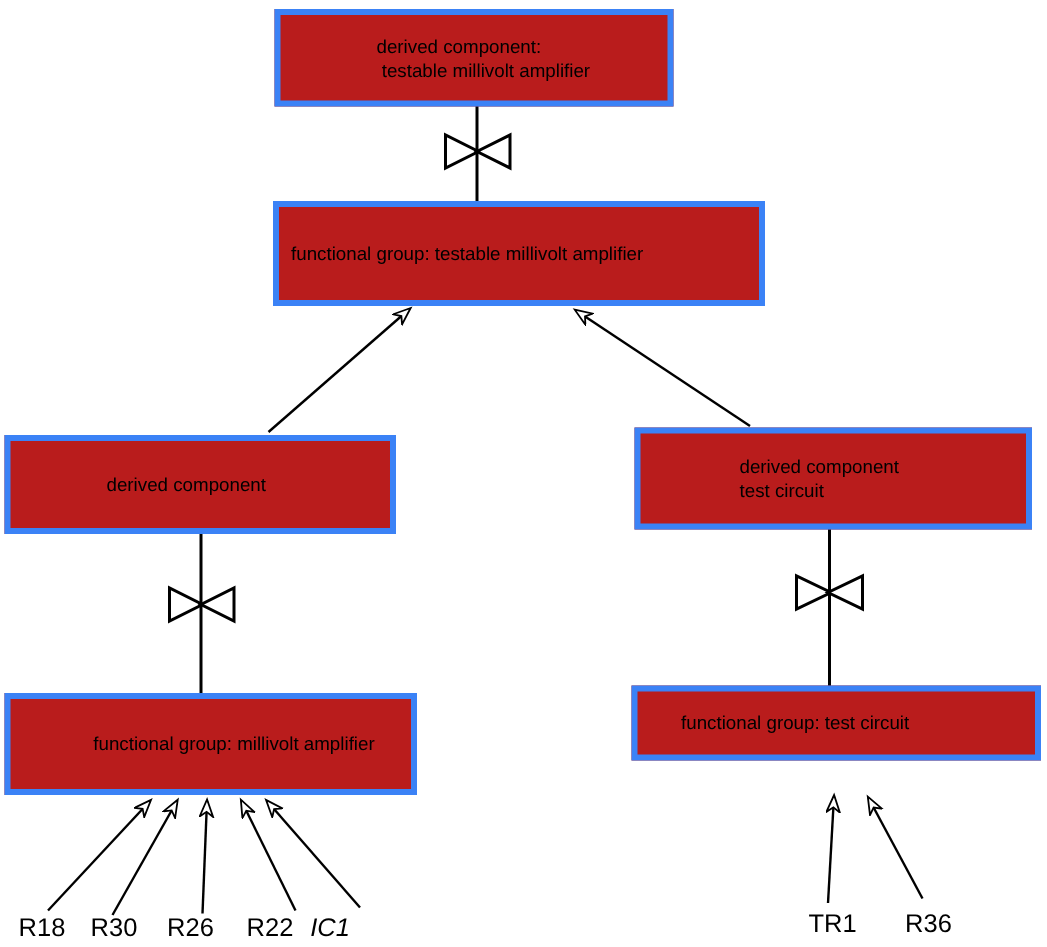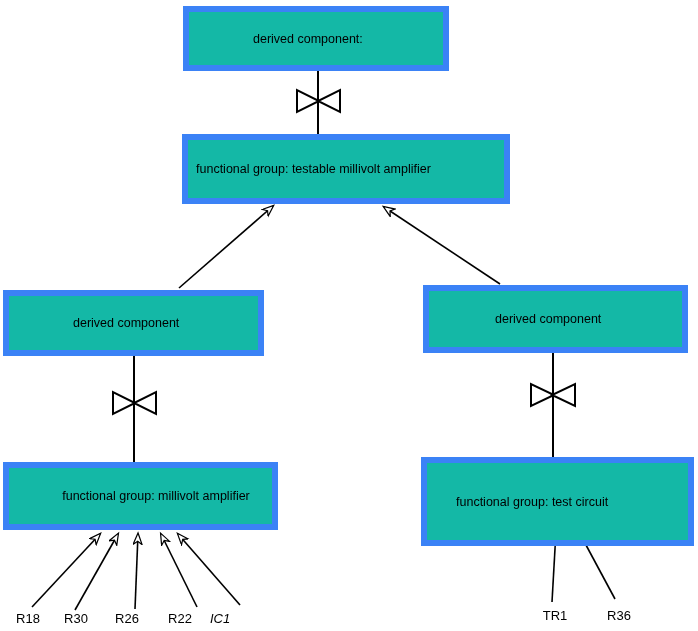--- a/index.html
+++ b/index.html
@@ -19,45 +19,45 @@
   .overlay {
     position: absolute;
     left: 0;
     top: 0;
     width: 698px;
     height: 631px;
   }
   .node {
     position: absolute;
     box-sizing: border-box;
-    border: 6px solid #3b82f6;
-    background: #14b8a6;
+    border: 4px solid #3b82f6;
+    background: #b91c1c;
     display: flex;
     flex-direction: column;
     justify-content: center;
     font-size: 12.5px;
     line-height: 16px;
   }
   .node .txt {
     white-space: pre;
   }
   .leaf {
     position: absolute;
     transform: translateX(-50%);
-    font-size: 13px;
+    font-size: 17px;
     line-height: 14px;
     white-space: pre;
   }
   
   .b0 { left:183px; top:6px;   width:266px; height:65px; padding-left:64px; }
   .b1 { left:182px; top:134px; width:328px; height:70px; padding-left:8px;  }
   .b2 { left:3px;   top:290px; width:261px; height:66px; padding-left:64px; }
   .b3 { left:3px;   top:462px; width:275px; height:68px; padding-left:31px;align-items:center; }
   .b4 { left:423px; top:285px; width:265px; height:68px; padding-left:66px; }
-  .b5 { left:421px; top:457px; width:273px; height:89px; padding-left:29px; }
+  .b5 { left:421px; top:457px; width:273px; height:50px; padding-left:29px; }
 </style>
 </head>
 <body>
 
 <div class="canvas">
 
   <svg class="overlay" viewBox="0 0 698 631" xmlns="http://www.w3.org/2000/svg">
     <defs>
       <marker id="arrowhead" markerWidth="15" markerHeight="12" refX="11" refY="5" orient="auto" markerUnits="userSpaceOnUse">
         <path d="M0.5,0.5 L12,5 L0.5,9.5 L3.8,5 Z" fill="#ffffff" stroke="#000000" stroke-width="1.2"></path>
@@ -90,36 +90,38 @@
       <line x1="135" y1="609" x2="138" y2="534" marker-end="url(#arrowhead)"></line>
       <line x1="197" y1="607" x2="161" y2="534" marker-end="url(#arrowhead)"></line>
       <line x1="240" y1="605" x2="178" y2="534" marker-end="url(#arrowhead)"></line>
       <line x1="552" y1="602" x2="556" y2="531" marker-end="url(#arrowhead)"></line>
       <line x1="615" y1="599" x2="579" y2="532" marker-end="url(#arrowhead)"></line>
     </g>
   </svg>
 
   <div class="node b0">
     <div class="txt">derived component:</div>
+    <div class="txt"> testable millivolt amplifier</div>
   </div>
 
   <div class="node b1">
     <div class="txt">functional group: testable millivolt amplifier</div>
   </div>
 
   <div class="node b2">
     <div class="txt">derived component</div>
   </div>
 
   <div class="node b3">
     <div class="txt">functional group: millivolt amplifier</div>
   </div>
 
   <div class="node b4">
     <div class="txt">derived component</div>
+    <div class="txt">test circuit</div>
   </div>
 
   <div class="node b5">
     <div class="txt">functional group: test circuit</div>
   </div>
 
   <span class="leaf" style="left:28px;  top:612px;">R18</span>
   <span class="leaf" style="left:76px;  top:612px;">R30</span>
   <span class="leaf" style="left:127px; top:612px;">R26</span>
   <span class="leaf" style="left:180px; top:612px;text-align:center;">R22</span>

